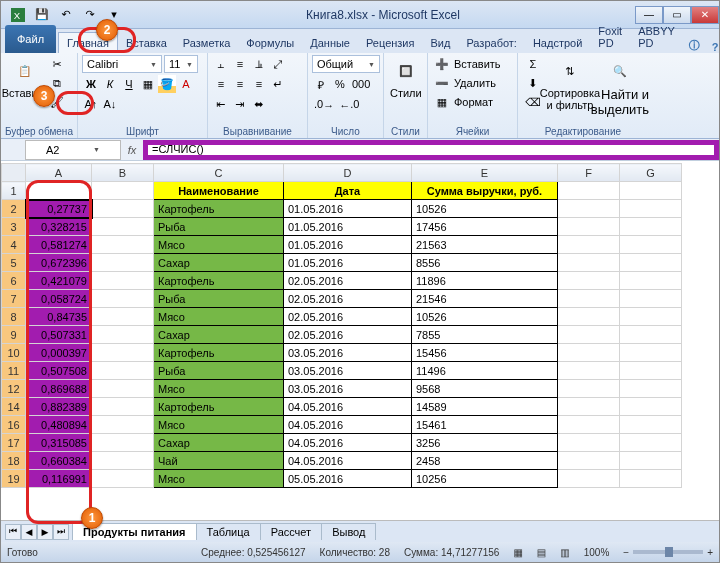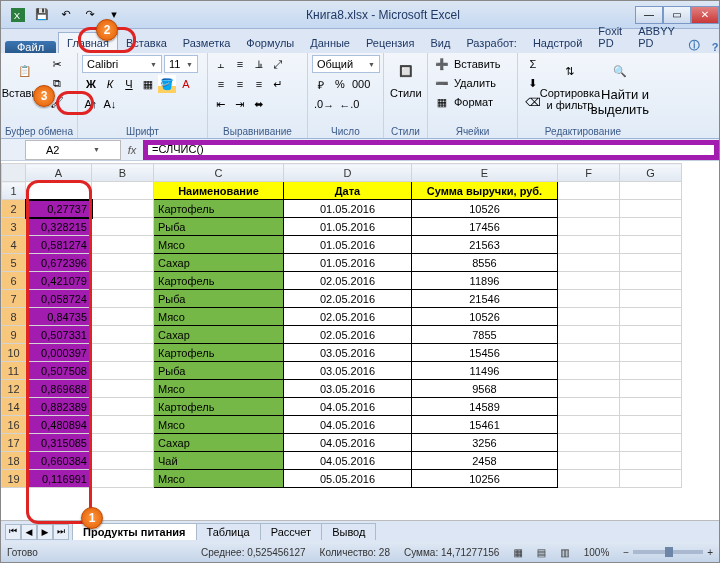--- a/index.html
+++ b/index.html
@@ -10,21 +10,21 @@
 .qat { display:flex; gap:2px; padding:0 6px; align-items:center; }
 .qat-btn { width:22px; height:22px; display:flex; align-items:center; justify-content:center; background:transparent; border:none; font-size:11px; }
 .qat-btn svg { width:14px; height:14px; }
 .title-text { flex:1; text-align:center; font-size:12px; color:#1f3864; }
 .winctrl { display:flex; gap:0; }
 .winctrl button { width:28px; height:18px; border:1px solid #7a99c8; background:linear-gradient(#f0f5fb,#cddbee); font-size:10px; display:flex; align-items:center; justify-content:center; }
 .winctrl .close { background:linear-gradient(#e28080,#c83838); color:#fff; }
 
 
 .tabs { height:24px; background:#dce6f4; display:flex; align-items:flex-end; padding-left:4px; font-size:11px; }
-.file-tab { background:linear-gradient(#3b75b3,#2a5a8e); color:#fff; padding:0 12px; border-radius:3px 3px 0 0; margin-right:2px; }
+.file-tab { background:linear-gradient(#3b75b3,#2a5a8e); color:#fff; padding:8px 12px; border-radius:3px 3px 0 0; margin-right:2px; }
 .ribbon-tab { padding:4px 8px; color:#1f3864; cursor:pointer; }
 .ribbon-tab.active { background:#f2f6fb; border-left:1px solid #9db4d5; border-right:1px solid #9db4d5; border-top:1px solid #9db4d5; }
 .tabs-spacer { flex:1; }
 .tabs-help { padding:0 6px; color:#3b75b3; font-weight:bold; }
 
 
 .ribbon { height:86px; background:linear-gradient(#f2f6fb,#e1ebf7); border-bottom:1px solid #9db4d5; display:flex; font-size:11px; }
 .group { border-right:1px solid #c5d5e8; display:flex; flex-direction:column; padding:2px 4px 0 4px; }
 .group-body { flex:1; display:flex; align-items:flex-start; gap:2px; }
 .group-label { text-align:center; font-size:10px; color:#3b5a8a; padding:1px 0; }
@@ -47,21 +47,21 @@
 table.grid { border-collapse:collapse; font-size:11px; table-layout:fixed; }
 .grid th, .grid td { border:1px solid #d4d4d4; height:18px; padding:0 4px; }
 .corner { width:24px; background:#e8edf4; }
 .colhdr { background:linear-gradient(#f5f8fc,#e1e8f2); text-align:center; color:#333; font-weight:normal; }
 .rowhdr { width:24px; background:linear-gradient(#f5f8fc,#e1e8f2); text-align:center; color:#333; font-weight:normal; }
 .rowhdr.sel { background:#f8c77e; }
 .sel-cell { background:#a21caf; }
 col.cA { width:66px; } col.cB { width:62px; } col.cC { width:130px; } col.cD { width:128px; } col.cE { width:146px; } col.cF { width:62px; } col.cG { width:62px; }
 .hdr-yellow { background:#ffff00; text-align:center; font-weight:bold; border:1px solid #000 !important; }
 .cell-green { background:#76b847; border:1px solid #000 !important; }
-.cell-data { border:1px solid #000 !important; text-align:center; }
+.cell-data { border:1px solid #000 !important; }
 .rnd { text-align:right; }
 
 
 .sheetbar { position:absolute; bottom:20px; left:0; right:0; height:22px; background:#dce6f4; display:flex; align-items:center; font-size:11px; border-top:1px solid #bbb; }
 .sheet-nav { display:flex; gap:0; margin-left:4px; }
 .sheet-nav button { width:16px; height:16px; border:1px solid #abc; background:#e9eff8; font-size:9px; }
 .sheet-tab { padding:2px 10px; background:#dce6f4; border:1px solid #abc; border-bottom:none; margin-left:-1px; }
 .sheet-tab.active { background:#fff; font-weight:bold; }
 
 

